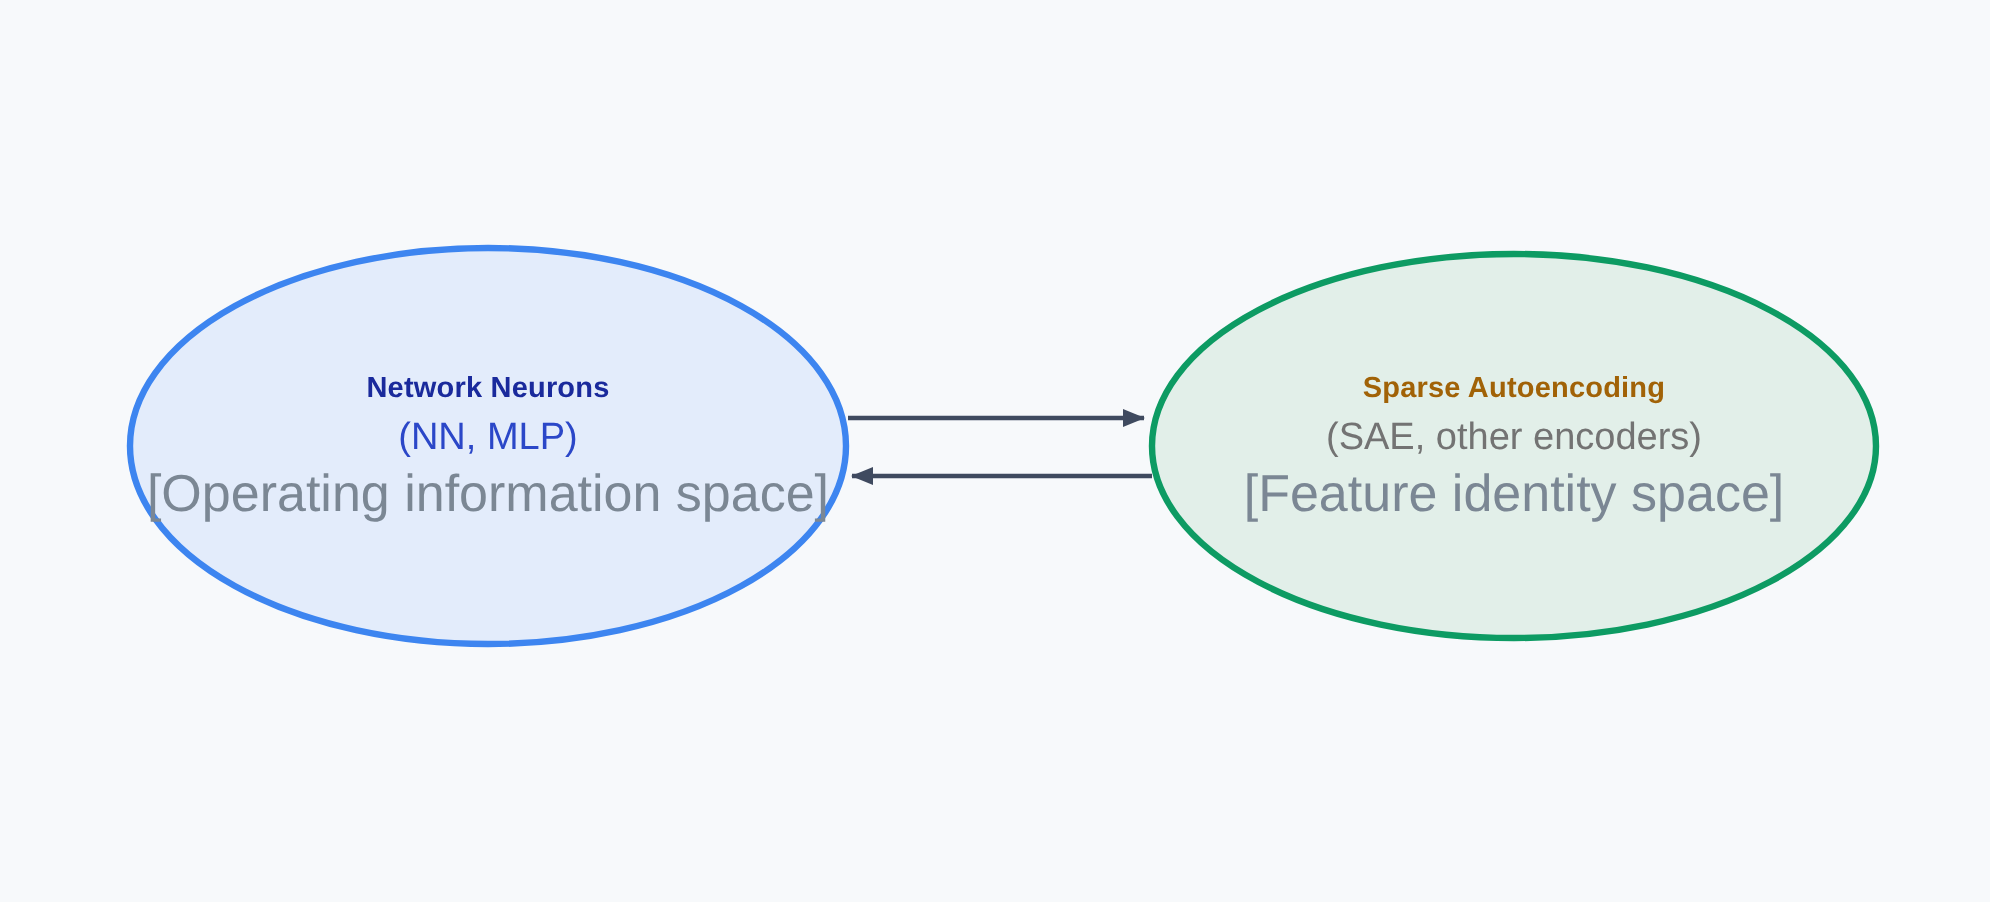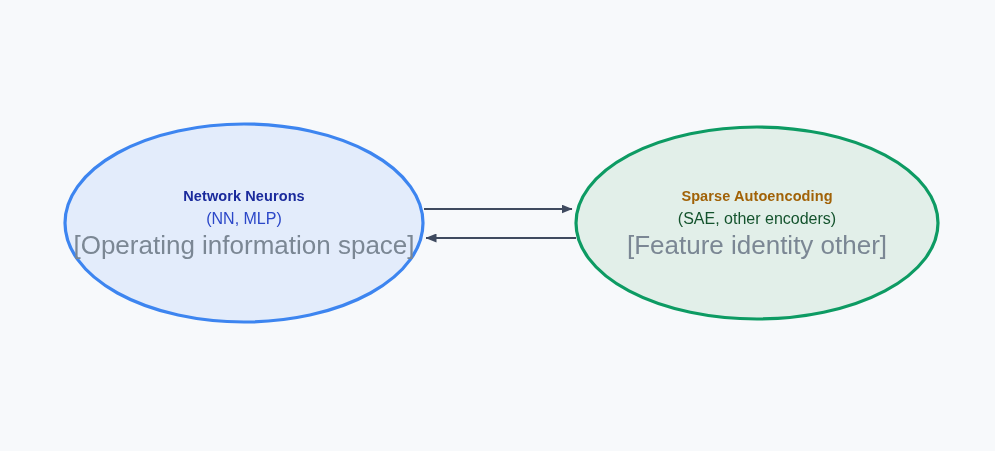--- a/index.html
+++ b/index.html
@@ -34,33 +34,33 @@
     transform: translate(-50%, -50%);
     pointer-events: none;
   }
   .label-title {
     font-size: 14.5px;
     font-weight: bold;
     letter-spacing: 0.1px;
     margin-bottom: 7px;
   }
   .label-sub {
-    font-size: 16px;
+    font-size: 19px;
     font-weight: normal;
     margin-bottom: 5px;
   }
   .label-space {
     font-size: 26px;
     font-weight: normal;
     color: #7b8794;
   }
   #node-network-neurons-label .label-title { color: #1a2a9c; }
   #node-network-neurons-label .label-sub { color: #2b47c8; }
   #node-sparse-autoencoding-label .label-title { color: #a16207; }
-  #node-sparse-autoencoding-label .label-sub { color: #14532d; }
+  #node-sparse-autoencoding-label .label-sub { color: #737373; }
 </style>
 </head>
 <body>
 
 <div id="diagram-canvas">
 
   <svg id="diagram-svg" viewBox="0 0 995 451">
     <defs>
       <marker id="arrowhead-right" markerWidth="11" markerHeight="9" refX="10.5" refY="4.5" orient="auto" markerUnits="userSpaceOnUse">
         <path d="M0,0 L11,4.5 L0,9 Z" fill="#3f4a5f"></path>
@@ -81,16 +81,16 @@
 
   <div class="node-label" id="node-network-neurons-label" style="left:244px; top:223px;">
     <div class="label-title">Network Neurons</div>
     <div class="label-sub">(NN, MLP)</div>
     <div class="label-space">[Operating information space]</div>
   </div>
 
   <div class="node-label" id="node-sparse-autoencoding-label" style="left:757px; top:223px;">
     <div class="label-title">Sparse Autoencoding</div>
     <div class="label-sub">(SAE, other encoders)</div>
-    <div class="label-space">[Feature identity other]</div>
+    <div class="label-space">[Feature identity space]</div>
   </div>
 
 </div>
 
 </body></html>

